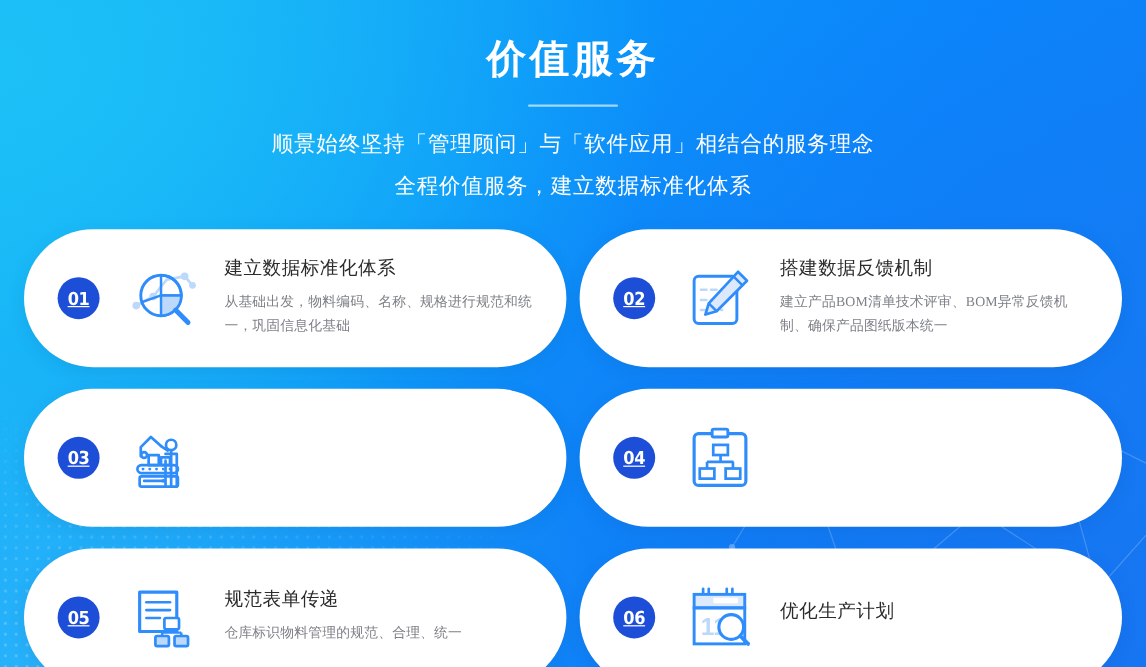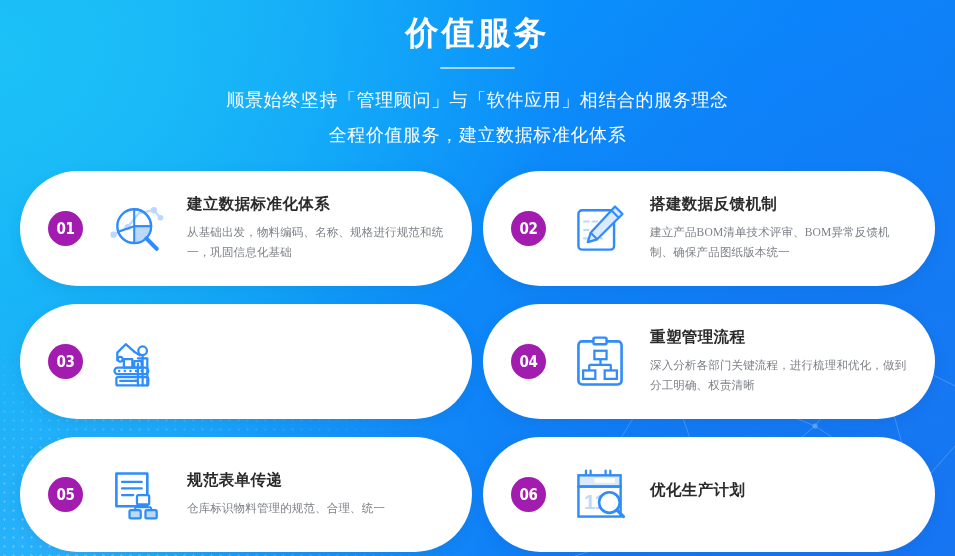--- a/index.html
+++ b/index.html
@@ -27,21 +27,21 @@
     position:absolute;left:0;bottom:0;width:480px;height:230px;
     background-image:radial-gradient(rgba(255,255,255,.28) 1px, rgba(255,255,255,0) 1.4px);
     background-size:9px 9px;
     -webkit-mask-image:radial-gradient(ellipse at 18% 92%, #000 0%, rgba(0,0,0,0) 72%);
     mask-image:radial-gradient(ellipse at 18% 92%, #000 0%, rgba(0,0,0,0) 72%);
   }
 
   .header{position:relative;text-align:center;padding-top:8px;}
   .title{
     color:#fff;font-size:33px;font-weight:bold;letter-spacing:3px;
-    line-height:1.3;margin:0;padding-top:4px;
+    line-height:1.3;margin:16px;padding-top:4px;
   }
   .rule{
     width:75px;height:2px;background:rgba(255,255,255,.62);
     margin:12px auto 0;border-radius:1px;
   }
   .sub{
     margin:14px auto 0;color:#ffffff;font-size:18px;line-height:1.95;
     letter-spacing:.6px;max-width:700px;
   }
   .sub div{white-space:nowrap;}
@@ -61,42 +61,43 @@
     background:#fff;
     border-radius:58px;
     display:flex;
     align-items:center;
     box-shadow:0 4px 14px rgba(4,60,120,.10);
     overflow:hidden;
   }
   .badge{
     flex:0 0 auto;
     width:35px;height:35px;border-radius:50%;
-    background:#a21caf;
+    background:#1d4ed8;
     color:#fff;
     font-size:15px;font-weight:bold;letter-spacing:-.3px;
     display:flex;align-items:center;justify-content:center;
     margin-left:28px;
     font-family:"DejaVu Sans Condensed","Liberation Sans",sans-serif;
+    text-decoration:underline;
   }
   .icon{
     flex:0 0 auto;
     width:64px;height:64px;
     margin-left:22px;
     display:flex;align-items:center;justify-content:center;
   }
   .icon svg{width:60px;height:60px;display:block;}
   .txt{
     flex:1 1 auto;
     margin-left:18px;
     padding-right:26px;
     min-width:0;
   }
   .c-title{
-    color:#2b2b2b;font-size:15.5px;font-weight:bold;
+    color:#2b2b2b;font-size:15.5px;font-weight:normal;
     letter-spacing:.4px;line-height:1.2;
     margin:0 0 9px 0;
   }
   .c-desc{
     color:#7d8087;font-size:11.5px;line-height:1.75;
     letter-spacing:.15px;margin:0;font-family:Liberation Serif, serif;
   }
 </style>
 </head>
 <body>
@@ -220,24 +221,20 @@
         <rect x="9" y="10" width="46" height="46" rx="4" fill="none" stroke="#2f8cfb" stroke-width="2.8"></rect>
         <rect x="25" y="6" width="14" height="7" rx="1.6" fill="#fff" stroke="#2f8cfb" stroke-width="2.6"></rect>
         <rect x="26" y="20" width="13" height="9" fill="none" stroke="#2f8cfb" stroke-width="2.4"></rect>
         <rect x="14" y="41" width="13" height="9" fill="none" stroke="#2f8cfb" stroke-width="2.4"></rect>
         <rect x="37" y="41" width="13" height="9" fill="none" stroke="#2f8cfb" stroke-width="2.4"></rect>
         <g stroke="#2f8cfb" stroke-width="2.4" fill="none">
           <path d="M32.5 29 L32.5 35 M20.5 35 L44 35 M20.5 35 L20.5 41 M43.5 35 L43.5 41"></path>
         </g>
       </svg>
     </div>
-    <div class="txt">
-      <p class="c-title">重塑管理流程</p>
-      <p class="c-desc">深入分析各部门关键流程，进行梳理和优化，做到分工明确、权责清晰</p>
-    </div>
   </div>
 
   <div class="card">
     <div class="badge">05</div>
     <div class="icon">
       <svg viewBox="0 0 64 64">
         <path d="M10 9 H43 V44 H10 Z" fill="none" stroke="#2f8cfb" stroke-width="2.8" stroke-linejoin="round"></path>
         <g stroke="#2f8cfb" stroke-width="2.4" stroke-linecap="round">
           <line x1="16" y1="18" x2="37" y2="18"></line>
           <line x1="16" y1="25" x2="37" y2="25"></line>

